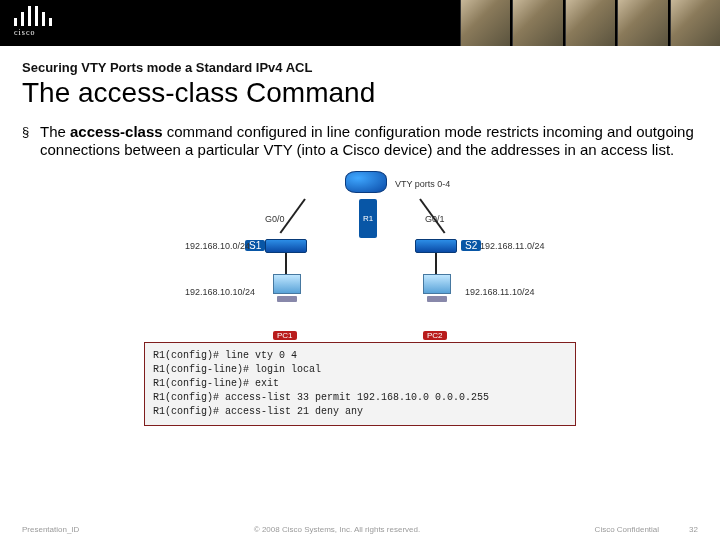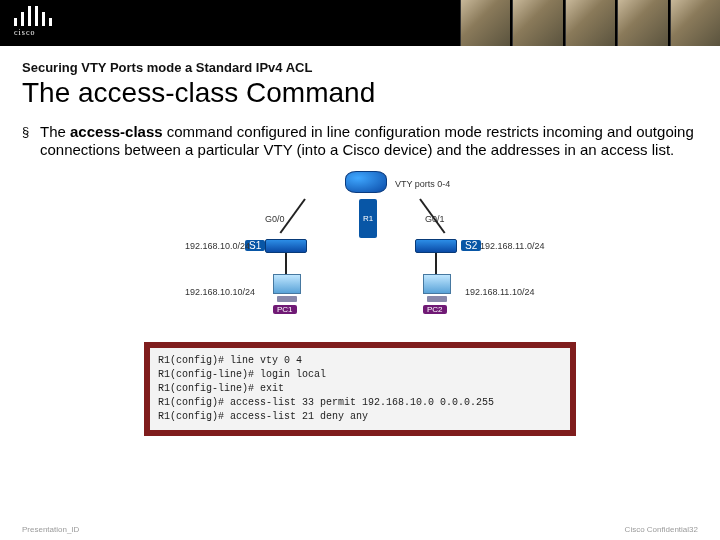--- a/index.html
+++ b/index.html
@@ -83,61 +83,61 @@
   .sw { position:absolute; width:42px; height:14px; background:linear-gradient(#2c8de6,#0a4aa6); border:1px solid #083a78; border-radius:2px;}
   .sw-label{ position:absolute; background:#0856a6; color:#fff; font-size:10px; padding:0 4px; border-radius:2px;}
   #s1{ left:120px; top:70px;} #s1l{left:100px; top:71px;}
   #s2{ left:270px; top:70px;} #s2l{left:316px; top:71px;}
   .net-l{position:absolute; left:40px; top:72px;}
   .net-r{position:absolute; left:335px; top:72px;}
 
   .pc{position:absolute; width:34px;}
   .pc .mon{width:28px;height:20px;background:linear-gradient(#bfe6ff,#5aa3d8);border:1px solid #4678a0;margin:0 auto;}
   .pc .base{width:20px;height:6px;background:#88a;margin:2px auto 0;border-radius:1px;}
-  .pc-label{position:absolute;background:#701a75;color:#fff;font-size:8px;padding:0 4px;border-radius:2px;}
+  .pc-label{position:absolute;background:#b91c1c;color:#fff;font-size:8px;padding:0 4px;border-radius:2px;margin-top:26px;}
   #pc1{left:125px; top:105px;} #pc1l{left:128px; top:136px;}
   #pc2{left:275px; top:105px;} #pc2l{left:278px; top:136px;}
   .host-l{position:absolute; left:40px; top:118px;}
   .host-r{position:absolute; left:320px; top:118px;text-align:right;}
 
   .line{position:absolute;background:#222;}
   
   #ln1{left:159px;top:30px;width:2px;height:42px;transform:rotate(36deg);transform-origin:top;}
   #ln2{left:274px;top:30px;width:2px;height:42px;transform:rotate(-36deg);transform-origin:top;}
   
   #ln3{left:140px;top:84px;width:2px;height:22px;}
   #ln4{left:290px;top:84px;width:2px;height:22px;}
 
   
   .cli {
     width: 432px;
     margin: 8px auto 0 auto;
     background:#f3f3f3;
-    border:6px solid #7f1d1d;
+    border:1px solid #7f1d1d;
     padding:6px 8px;
     font-family: "Courier New", monospace;
     font-size:10px;
     line-height:14px;
     color:#222;
   }
 
   
   .footer{
     position:absolute;
     left:0; bottom:6px;
     width:100%;
     padding:0 22px;
     font-size:8px;
     color:#9b9b9b;
     display:flex;
     justify-content:space-between;
     align-items:center;
   }
   .footer .mid{flex:1;text-align:center;}
-  .footer .right{display:flex;}
+  .footer .right{display:flex;gap:30px;}
   .pagenum{color:#9b9b9b;}
 </style>
 </head>
 <body>
 
 <div class="topbar">
   <div class="logo">
     <div style="display:flex;">
       <div class="bars">
           <span class="b1"></span>
@@ -218,17 +218,18 @@
     <div>R1(config)# line vty 0 4</div>
     <div>R1(config-line)# login local</div>
     <div>R1(config-line)# exit</div>
     <div>R1(config)# access-list 33 permit 192.168.10.0 0.0.0.255</div>
     <div>R1(config)# access-list 21 deny any</div>
   </div>
 </div>
 
 <div class="footer">
   <div>Presentation_ID</div>
+  <div class="mid">© 2008 Cisco Systems, Inc. All rights reserved.</div>
   <div class="right">
     <span>Cisco Confidential</span>
     <span class="pagenum">32</span>
   </div>
 </div>
 
 </body></html>

